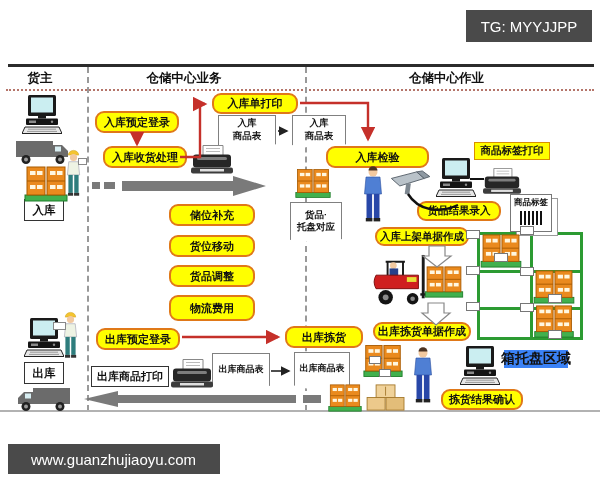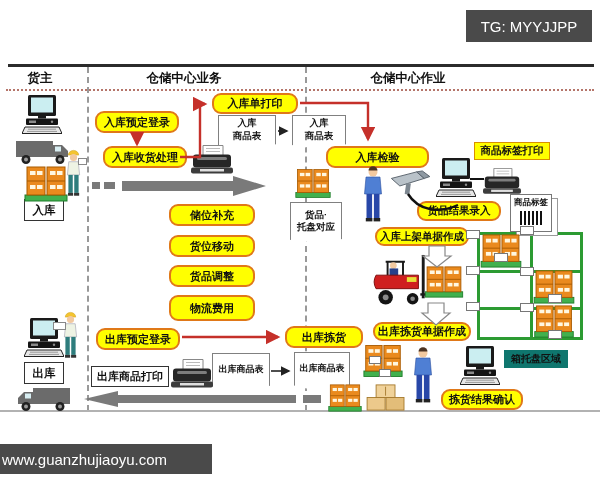--- a/index.html
+++ b/index.html
@@ -15,22 +15,22 @@
           display:flex; align-items:center; justify-content:center; font-weight:bold; font-size:10.5px;
           white-space:nowrap; z-index:5; }
   .wbox { position:absolute; background:#fff; border:1.5px solid #333;
           display:flex; align-items:center; justify-content:center; font-weight:bold; font-size:11.5px;
           white-space:nowrap; z-index:5; }
   .doc  { position:absolute; background:#fff; border:1px solid #808080;
           display:flex; align-items:center; justify-content:center; text-align:center;
           font-weight:bold; font-size:9.5px; line-height:1.3; white-space:pre-line;
           clip-path:polygon(0 0,100% 0,100% 86%,78% 94%,50% 86%,22% 96%,0 88%);
           padding-bottom:5px; z-index:4; }
-  .glabel{ position:absolute; background:#0f766e; display:flex; align-items:center; justify-content:center;
-          font-weight:bold; font-size:10px; white-space:nowrap; z-index:5; }
+  .glabel{ position:absolute; background:#3b82f6; display:flex; align-items:center; justify-content:center;
+          font-weight:bold; font-size:14px; white-space:nowrap; z-index:5; }
 
   .topline { position:absolute; left:8px; top:64px; width:586px; height:3px; background:#2b2b2b; z-index:2; }
   .hdot    { position:absolute; left:6px; top:89px; width:588px; height:0; border-top:2px dotted #b5756a; z-index:1; }
   .vdash   { position:absolute; top:67px; height:344px; width:0; border-left:2px dashed #999; z-index:1; }
   .ground  { position:absolute; left:0px; top:410px; width:600px; height:2px; background:#b2b2b2; z-index:1; }
 
   .icon { position:absolute; z-index:6; overflow:visible; }
   .tag  { position:absolute; width:14px; height:9px; background:#fff; border:1px solid #777; z-index:7; }
   .rack { position:absolute; left:477px; top:232px; width:106px; height:108px; border:3px solid #2c9b32; z-index:2; }
   .rack .rv { position:absolute; left:50px; top:0; width:3px; height:102px; background:#2c9b32; }
@@ -134,26 +134,26 @@
     </symbol>
     <symbol id="i-scanner" viewBox="0 0 46 32">
       <path d="M1,9 L28,2 l8,7 L10,17 z" fill="#b9c2c9" stroke="#56606a" stroke-width="1"></path>
       <path d="M28,2 l8,7 6,-2 -8,-6 z" fill="#8f9aa3" stroke="#56606a" stroke-width="1"></path>
       <rect x="16" y="14" width="5" height="12" fill="#7d8790" transform="rotate(8 18 20)"></rect>
     </symbol>
   </defs>
 </svg>
 
 <div class="badge" style="left:466px; top:10px; width:126px; height:32px; justify-content:center;">TG: MYYJJPP</div>
-<div class="badge" style="left:0; top:444px; width:212px; height:30px; padding-left:2px;">www.guanzhujiaoyu.com</div>
+<div class="badge" style="left:8px; top:444px; width:212px; height:30px; padding-left:23px;">www.guanzhujiaoyu.com</div>
 
 <div class="topline"></div>
 <div class="hdr" style="left:12px;  width:56px;">货主</div>
 <div class="hdr" style="left:120px; width:128px;">仓储中心业务</div>
-<div class="hdr" style="left:344px; width:128px;">仓储中心作业</div>
+<div class="hdr" style="left:356px; width:128px;text-align:right;">仓储中心作业</div>
 <div class="hdot"></div>
 <div class="vdash" style="left:87px;"></div>
 <div class="vdash" style="left:305px;"></div>
 <div class="ground"></div>
 
 <svg class="icon" style="left:22px; top:95px;  width:40px; height:40px;">
     <use href="#i-pc"></use>
   </svg>
 <svg class="icon" style="left:16px; top:139px; width:54px; height:26px;">
     <use href="#i-truck"></use>

